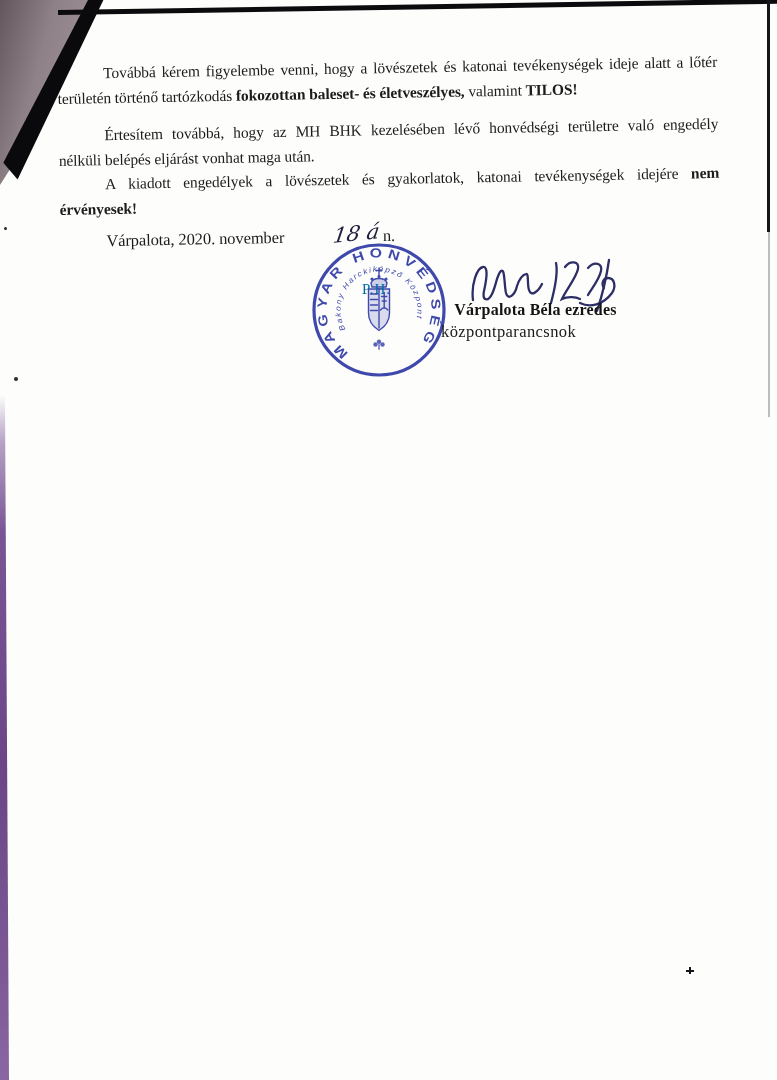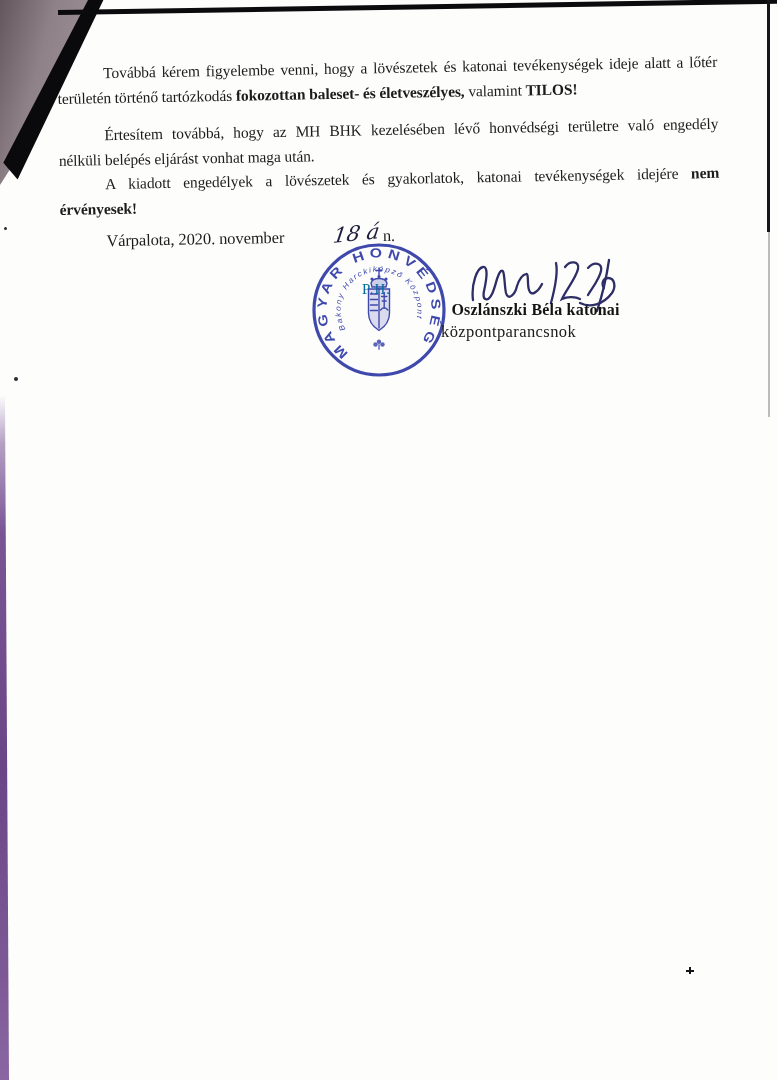--- a/index.html
+++ b/index.html
@@ -145,16 +145,16 @@
     <g fill="none" stroke="var(--ink-blue)" stroke-width="2.3" stroke-linecap="round" opacity=".95">
       <path d="M7 42 C5 26 11 10 17 9 C23 8 20 24 18 33 C16 43 22 44 26 36 C30 28 31 16 35 13 C39 10 38 26 40 35 C42 43 49 37 51 28 C53 22 56 17 60 16 C63 15 61 26 63 32 C65 39 72 34 76 26"></path>
       <path d="M90 5 C92 14 89 30 85 45"></path>
       <path d="M99 9 C104 2 114 3 112 11 C110 20 100 32 96 41 C102 38 110 39 114 41"></path>
       <path d="M122 10 C128 3 137 5 135 13 C133 22 126 30 122 37"></path>
       <path d="M143 2 C141 16 136 38 131 53"></path>
       <path d="M114 45 C124 50 137 47 146 35 C150 29 149 20 142 20 C137 20 135 26 138 30"></path>
     </g>
   </svg>
 
-  <div class="signer-name">Oszlánszki Béla katonai</div>
+  <div class="signer-name">Várpalota Béla ezredes</div>
   <div class="signer-title">központparancsnok</div>
 
 </div>
 
 </body></html>

